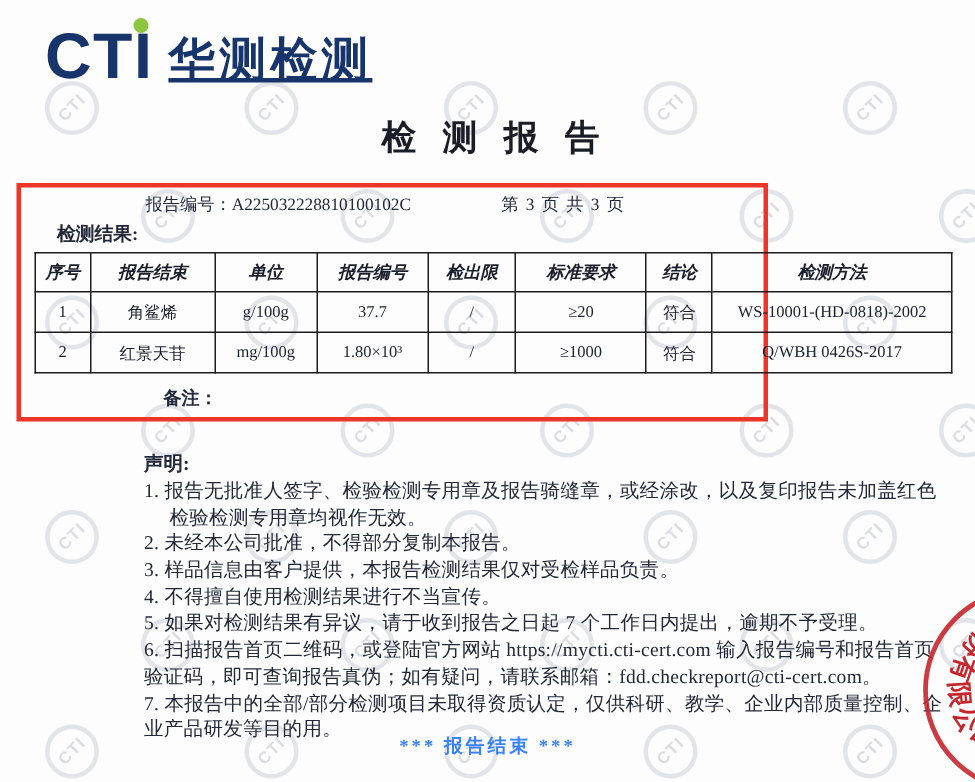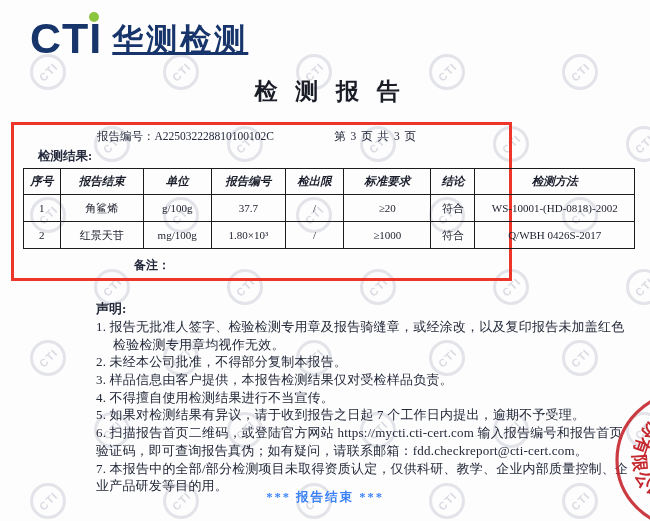--- a/index.html
+++ b/index.html
@@ -52,21 +52,21 @@
   .results-label{margin:2px 0 2px 24px;font-size:12.5px;font-weight:bold;height:18px;}
   table.results{
     border-collapse:collapse;table-layout:fixed;width:612px;margin-left:9px;
     font-size:11px;text-align:center;color:#1b1e2b;
   }
   table.results th,table.results td{
     border:1.5px solid #1c1c1c;padding:0;height:26px;vertical-align:middle;
   }
   table.results th{font-weight:bold;font-size:11.5px;font-style:italic;}
   table.results td{height:27px;}
-  .remark-line{display:flex;margin-top:8px;padding-left:120px;font-size:12px;align-items:center;}
+  .remark-line{display:flex;margin-top:8px;padding-left:95px;font-size:12px;align-items:center;}
   .remark-line .rl{font-weight:600;margin-right:36px;}
   
   .statement{position:absolute;left:96px;top:300px;width:600px;font-size:13px;color:#232838;}
   .stmt-label{font-weight:bold;height:18px;}
   .stmt-line{white-space:nowrap;height:17.7px;letter-spacing:.2px;}
   .stmt-line.ind{padding-left:17px;}
   .report-end{
     position:absolute;left:0;top:489px;width:650px;text-align:center;
     font-size:12.5px;font-weight:bold;letter-spacing:2px;color:#3b82f6;
   }

